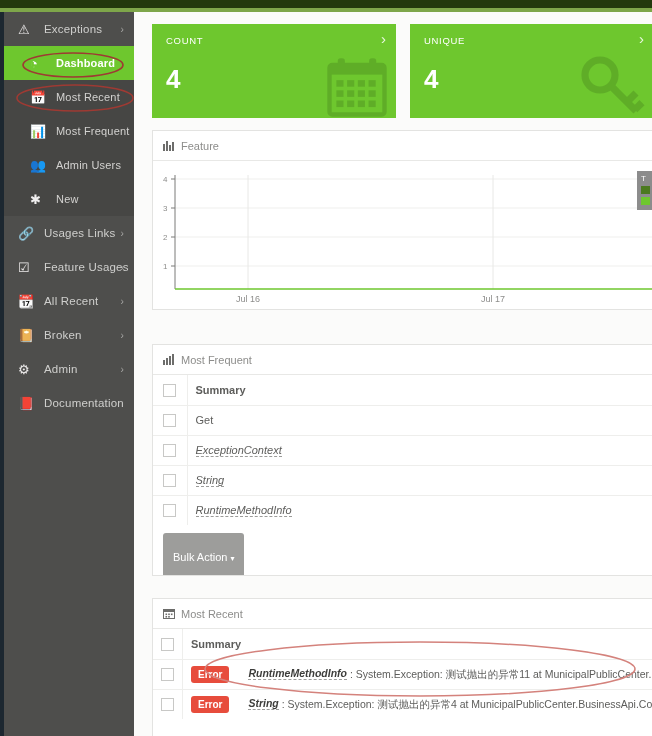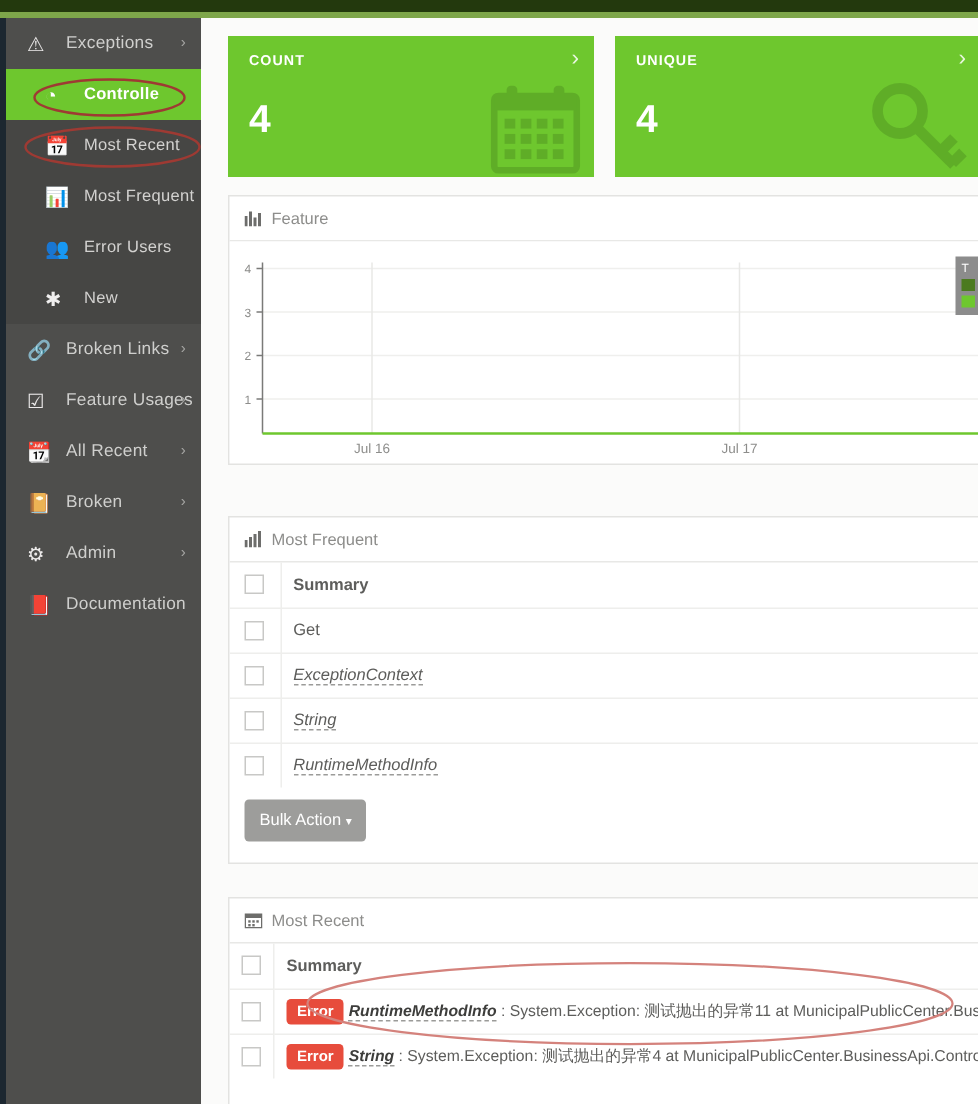--- a/index.html
+++ b/index.html
@@ -82,21 +82,21 @@
   .cards { position: absolute; left: 18px; top: 12px; display: flex; gap: 14px; }
   .card {
     position: relative;
     width: 244px; height: 94px;
     background: #6ec72e;
     overflow: hidden;
     cursor: pointer;
   }
   .card .ctitle {
     position: absolute; left: 14px; top: 11px;
-    color: #ffffff; font-size: 9.5px; font-weight: bold;
+    color: #ffffff; font-size: 9.5px; font-weight: normal;
     letter-spacing: .7px;
   }
   .card .cvalue {
     position: absolute; left: 14px; top: 40px;
     color: #ffffff; font-size: 26px; font-weight: bold;
   }
   .card .carrow {
     position: absolute; right: 10px; top: 6px;
     color: #ffffff; font-size: 15px; opacity: .85;
   }
@@ -155,33 +155,33 @@
   .dashlink {
     border-bottom: 1px dashed #9b9b99;
     color: #5d5d5b; cursor: pointer; font-style: italic;
   }
   .bulk-wrap { padding: 8px 10px 10px 10px; }
   .bulk-btn {
     display: inline-block;
     background: #9d9d9b;
     color: #ffffff;
     font-size: 11px;
-    padding: 8px 10px;
+    padding: 18px 10px;
     border-radius: 3px;
     cursor: pointer;
   }
   .bulk-btn .car { font-size: 8px; margin-left: 3px; }
 
   
   .errbadge {
     display: inline-block;
     background: #e74c3c; color: #ffffff;
     font-size: 10px; font-weight: bold;
     padding: 3px 7px; border-radius: 3px;
-    margin-right: 3px;
+    margin-right: 19px;
     vertical-align: middle;
     cursor: pointer;
   }
   .msgline {
     white-space: nowrap; font-size: 10.5px; color: #5d5d5b;
     vertical-align: middle;
   }
   .msgline b { color: #3d3d3b; }
   td.wide { white-space: nowrap; overflow: hidden; }
 
@@ -198,41 +198,41 @@
   <div class="edge-strip"></div>
 
   <nav class="sidebar" id="sidebar">
       <div class="nav-item">
         <span class="ico">⚠</span>
         <span class="lbl">Exceptions</span>
         <span class="caret">›</span>
       </div>
       <div class="nav-item sub active">
         <span class="ico">◔</span>
-        <span class="lbl">Controlle</span>
+        <span class="lbl">Dashboard</span>
       </div>
       <div class="nav-item sub">
         <span class="ico">📅</span>
         <span class="lbl">Most Recent</span>
       </div>
       <div class="nav-item sub">
         <span class="ico">📊</span>
         <span class="lbl">Most Frequent</span>
       </div>
       <div class="nav-item sub">
         <span class="ico">👥</span>
-        <span class="lbl">Error Users</span>
+        <span class="lbl">Admin Users</span>
       </div>
       <div class="nav-item sub">
         <span class="ico">✱</span>
         <span class="lbl">New</span>
       </div>
       <div class="nav-item">
         <span class="ico">🔗</span>
-        <span class="lbl">Broken Links</span>
+        <span class="lbl">Usages Links</span>
         <span class="caret">›</span>
       </div>
       <div class="nav-item">
         <span class="ico">☑</span>
         <span class="lbl">Feature Usages</span>
         <span class="caret">›</span>
       </div>
       <div class="nav-item">
         <span class="ico">📆</span>
         <span class="lbl">All Recent</span>

